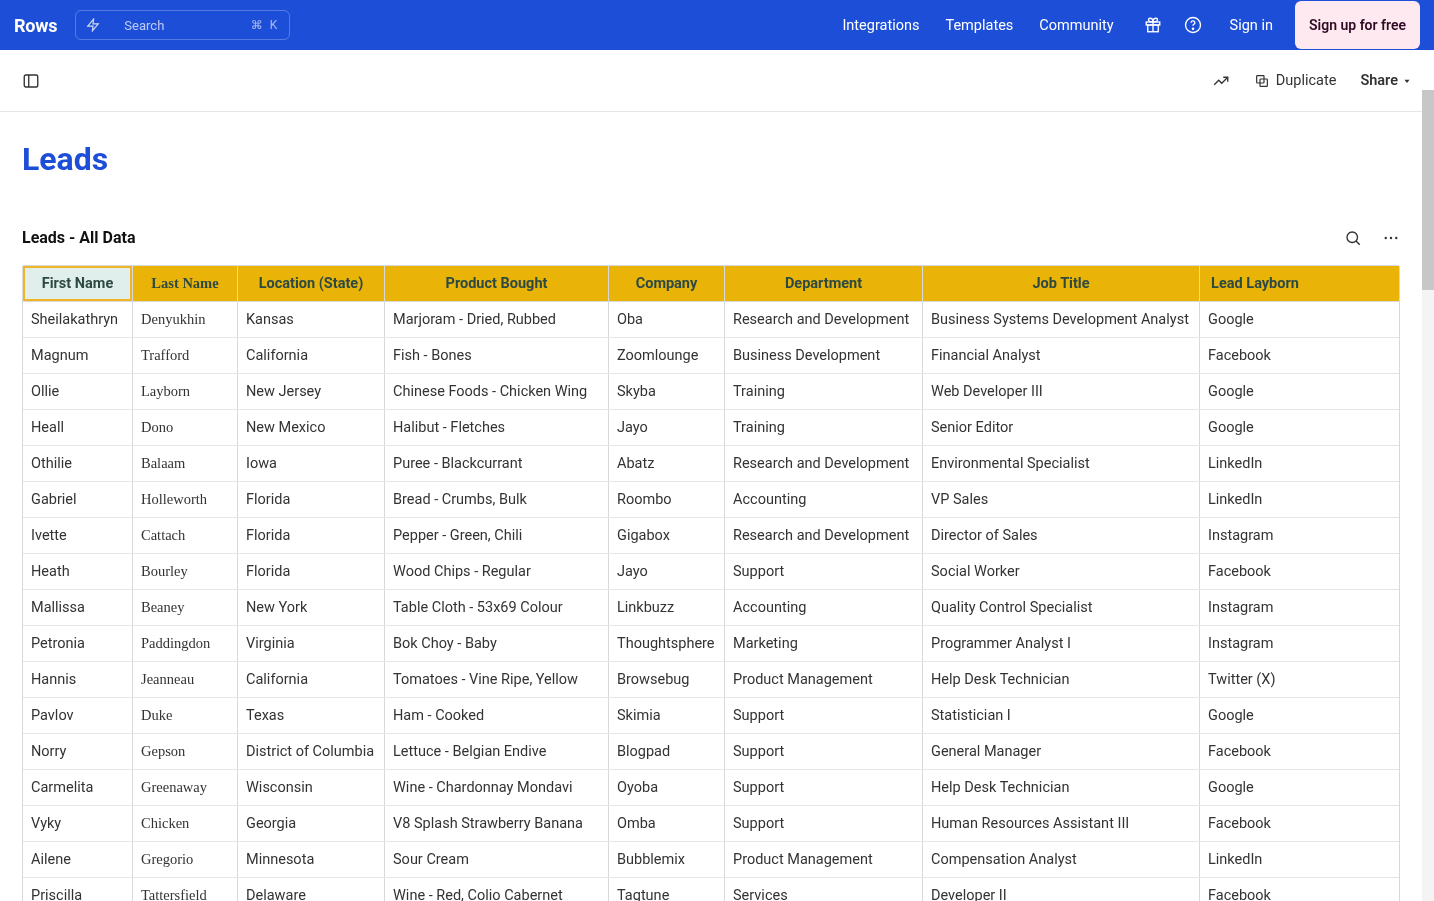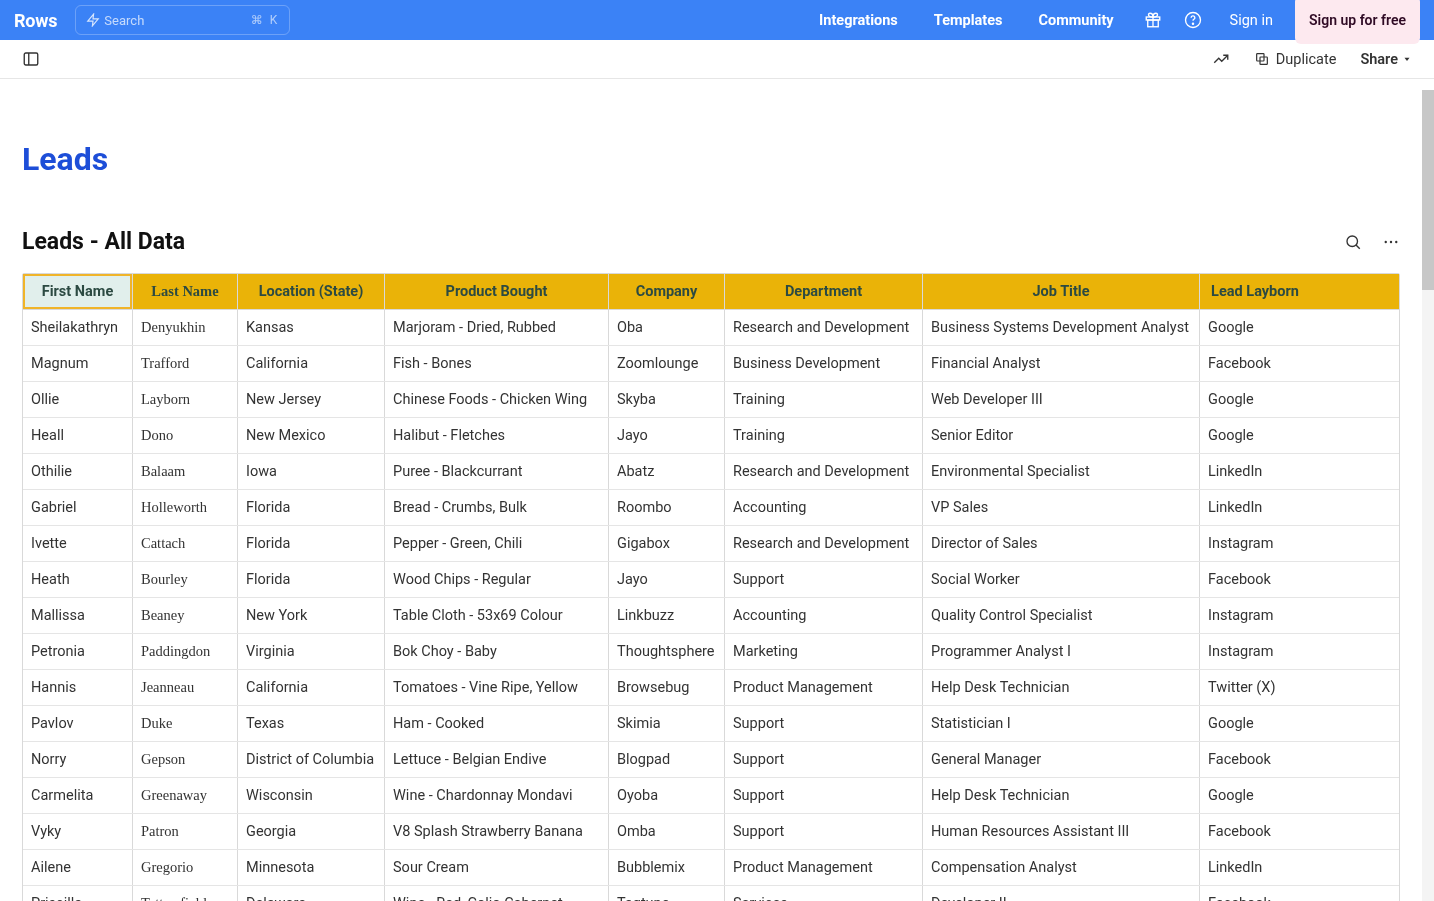--- a/index.html
+++ b/index.html
@@ -8,22 +8,22 @@
     background: #fff;
     color: #1a1a1a;
     font-size: 14px;
     width: 1434px;
     height: 901px;
     overflow: hidden;
     position: relative;
   }
   
   .topnav {
-    height: 40px;
-    background: #3b82f6;
+    height: 50px;
+    background: #1d4ed8;
     display: flex;
     align-items: center;
     padding: 0 14px;
     color: #fff;
   }
   .logo {
     font-weight: 700;
     font-size: 18px;
     margin-right: 18px;
     letter-spacing: -0.2px;
@@ -31,43 +31,43 @@
   .search-box {
     display: flex;
     align-items: center;
     border: 1px solid rgba(255,255,255,0.25);
     border-radius: 6px;
     height: 30px;
     width: 215px;
     padding: 0 10px;
     color: rgba(255,255,255,0.8);
     font-size: 13px;
-    gap: 4px;
+    gap: 24px;
   }
   .search-box .placeholder { flex:1; color: rgba(255,255,255,0.7); }
   .search-box .shortcut { font-size: 12px; color: rgba(255,255,255,0.6); letter-spacing: 2px;}
   .topnav-spacer { flex: 1; }
-  .nav-links { display: flex; gap: 36px; align-items:center;font-weight:bold; }
+  .nav-links { display: flex; gap: 26px; align-items:center; }
   .nav-link { color: #fff; font-size: 14.5px; cursor: pointer; }
   .nav-icons { display:flex; gap: 22px; margin-left: 30px; align-items:center;}
   .nav-icon { width:18px; height:18px; display:flex; align-items:center; justify-content:center; color:#fff; cursor:pointer;}
   .signin { color:#fff; margin-left: 28px; font-size:14.5px; cursor:pointer;}
   .signup-btn {
     background: #fde9ef;
     color: #2f0a24;
     border-radius: 6px;
     padding: 16px 14px;
     font-weight: 600;
     margin-left: 22px;
     cursor:pointer;
     font-size:14px;
   }
   
   .subbar {
-    height: 39px;
+    height: 62px;
     border-bottom: 1px solid #e6e6e6;
     display: flex;
     align-items: center;
     padding: 0 22px;
     gap: 10px;
   }
   .subbar-left { display:flex; align-items:center; gap:10px; }
   .subbar-spacer { flex:1; }
   .subbar-right { display:flex; align-items:center; gap: 24px; color:#333; font-size:14.5px;}
   .subbar-icon { width:18px; height:18px; display:flex; align-items:center; justify-content:center; cursor:pointer; color:#333;}
@@ -88,21 +88,21 @@
     font-weight: 700;
     margin-bottom: 50px;
     color:#1d4ed8;
   }
   .table-header-row {
     display:flex;
     align-items:center;
     margin-bottom: 18px;
   }
   .table-title {
-    font-size: 23px;
+    font-size: 16px;
     font-weight: 700;
     color:#111;
     flex:1;
   }
   .table-actions { display:flex; gap: 20px; align-items:center; color:#333;}
   .table-action-icon { width:18px; height:18px; cursor:pointer; display:flex; align-items:center; justify-content:center;}
 
   .data-table {
     border: 1px solid #d9d9d9;
     border-radius: 2px;
@@ -410,21 +410,21 @@
           <div class="td col-1">Greenaway</div>
           <div class="td col-2">Wisconsin</div>
           <div class="td col-3">Wine - Chardonnay Mondavi</div>
           <div class="td col-4">Oyoba</div>
           <div class="td col-5">Support</div>
           <div class="td col-6">Help Desk Technician</div>
           <div class="td col-7">Google</div>
         </div>
         <div class="tr">
           <div class="td col-0">Vyky</div>
-          <div class="td col-1">Patron</div>
+          <div class="td col-1">Chicken</div>
           <div class="td col-2">Georgia</div>
           <div class="td col-3">V8 Splash Strawberry Banana</div>
           <div class="td col-4">Omba</div>
           <div class="td col-5">Support</div>
           <div class="td col-6">Human Resources Assistant III</div>
           <div class="td col-7">Facebook</div>
         </div>
         <div class="tr">
           <div class="td col-0">Ailene</div>
           <div class="td col-1">Gregorio</div>

